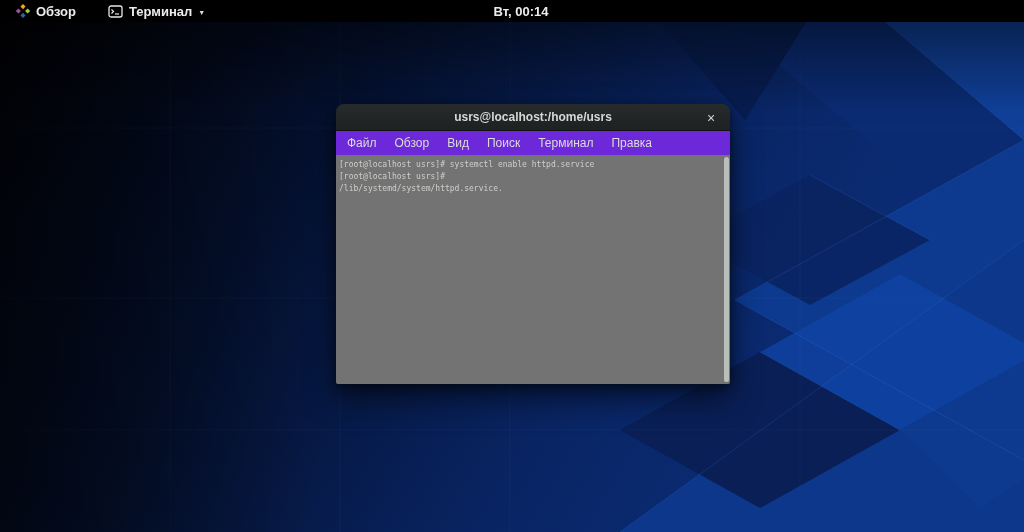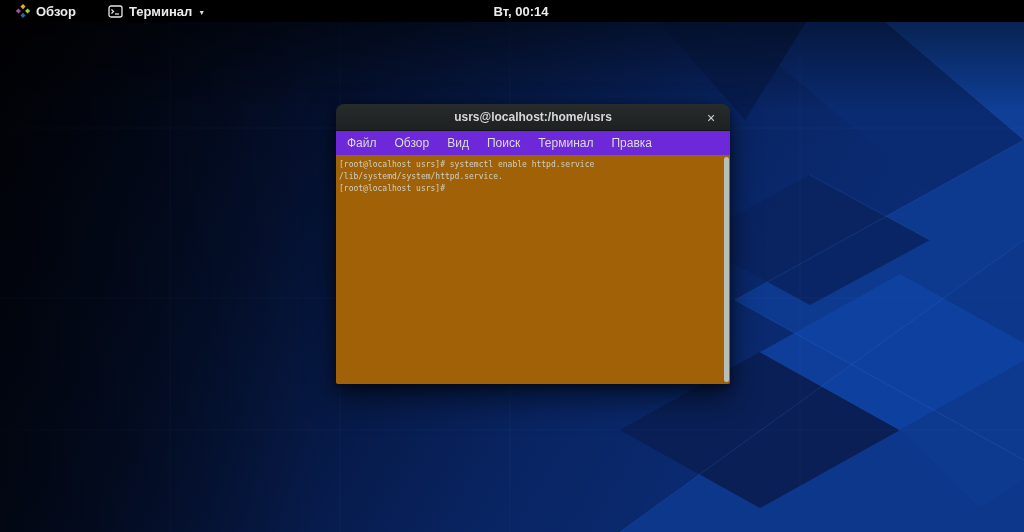--- a/index.html
+++ b/index.html
@@ -30,21 +30,21 @@
   .titlebar { height:27px; flex:0 0 27px; background:linear-gradient(#272b2c,#1d2122);
               border-bottom:1px solid #121415; position:relative;
               display:flex; align-items:center; justify-content:center;
               color:#d5d8d5; font-size:12px; font-weight:700; }
   .close-btn { position:absolute; right:8px; top:0; height:27px; width:22px;
                display:flex; align-items:center; justify-content:center;
                color:#d0d3d0; font-size:14px; font-weight:400; cursor:default; }
   .menubar { height:24px; flex:0 0 24px; background:#6d28d9; display:flex;
              align-items:center; padding-left:2px; color:#d9ddd9; font-size:12px; }
   .menu-item { padding:0 9px; height:24px; display:flex; align-items:center; cursor:default; }
-  .content { flex:1; background:#a16207; position:relative;
+  .content { flex:1; background:#737373; position:relative;
              font-family:"DejaVu Sans Mono", monospace; font-size:8px;
              line-height:12px; color:#ccd0ca; padding:4px 10px 4px 3px; }
   .tline { white-space:pre; letter-spacing:0; }
   .scrollbar { position:absolute; top:2px; bottom:2px; right:1px; width:5px;
                background:#b9beb8; border-radius:3px; }
 </style>
 </head>
 <body>
 
 <div class="stage">
@@ -135,19 +135,19 @@
     <div class="menubar">
       <span class="menu-item">Файл</span>
       <span class="menu-item">Обзор</span>
       <span class="menu-item">Вид</span>
       <span class="menu-item">Поиск</span>
       <span class="menu-item">Терминал</span>
       <span class="menu-item">Правка</span>
     </div>
     <div class="content">
       <div class="tline">[root@localhost usrs]# systemctl enable httpd.service</div>
+      <div class="tline">[root@localhost usrs]#</div>
       <div class="tline">/lib/systemd/system/httpd.service.</div>
-      <div class="tline">[root@localhost usrs]#</div>
       <div class="scrollbar"></div>
     </div>
   </div>
 
 </div>
 
 </body></html>

